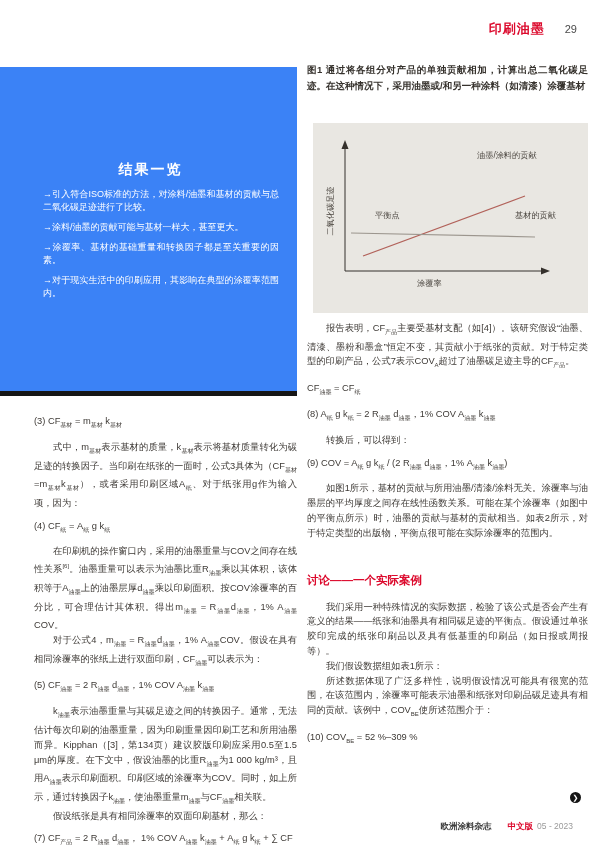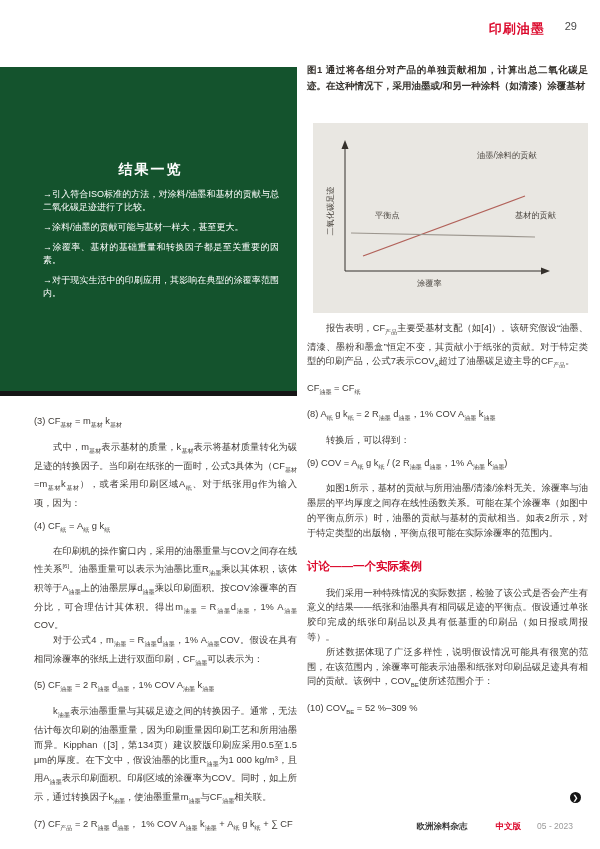--- a/index.html
+++ b/index.html
@@ -1,53 +1,53 @@
 <!DOCTYPE html>
 <html><head>
 <meta charset="utf-8">
 <style>
   html,body{margin:0;padding:0;background:#888;}
   .page{position:relative;width:600px;height:849px;background:#ffffff;margin:0 auto;
         font-family:"Liberation Sans","DejaVu Sans",sans-serif;color:#3d3935;overflow:hidden;}
 
   
-  .header{position:absolute;top:20px;right:23px;display:flex;align-items:flex-start;gap:20px;}
+  .header{position:absolute;top:20px;right:23px;display:flex;align-items:center;gap:20px;}
   .section-title{color:#dc0a2d;font-weight:bold;font-size:13px;letter-spacing:1px;}
   .page-number{color:#4a4a4a;font-size:11px;}
 
   
-  .results-box{position:absolute;left:0;top:67px;width:297px;height:329px;background:#14532d;
+  .results-box{position:absolute;left:0;top:67px;width:297px;height:329px;background:#3b82f6;
                border-bottom:5px solid #161616;box-sizing:border-box;padding:94px 18px 0 22px;}
   .results-title{color:#ffffff;font-weight:bold;font-size:14px;text-align:center;letter-spacing:2px;margin-bottom:9px;}
   .bullet{color:#ffffff;font-size:9px;line-height:13px;margin-bottom:7px;text-align:justify;margin-left:21px;}
 
   
   .fig-caption{position:absolute;left:307px;top:62px;width:281px;font-weight:bold;
                font-size:9.5px;line-height:15.5px;color:#36322d;text-align:justify;}
   .chart{position:absolute;left:313px;top:123px;width:275px;height:190px;background:#e9e7e2;}
   .chart text{font-family:"Liberation Sans","DejaVu Sans",sans-serif;font-size:8.2px;fill:#4a453f;}
 
   
   .col{position:absolute;box-sizing:border-box;}
   .col-left{left:34px;top:406px;width:263px;}
   .col-right{left:307px;top:321px;width:281px;}
   .blk{margin:0;}
   .para{font-size:9.3px;line-height:14.8px;text-align:justify;}
   .indent{text-indent:19px;}
   .formula{font-size:9.3px;line-height:14px;margin:8px 0;}
   .blk sub{font-size:6px;}
   .blk sup{font-size:6px;}
-  .heading{color:#dc0a2d;font-weight:bold;font-size:11.5px;margin:18px 0 12px 0;}
+  .heading{color:#dc0a2d;font-weight:bold;font-size:11.5px;margin:32px 0 12px 0;}
 
   
   .next-arrow{position:absolute;left:570px;top:792px;width:11px;height:11px;border-radius:50%;
               background:#141414;color:#ffffff;font-size:7px;line-height:11px;text-align:center;}
 
   
-  .footer{position:absolute;top:821px;right:27px;display:flex;align-items:baseline;gap:16px;font-size:8.5px;}
+  .footer{position:absolute;top:821px;right:27px;display:flex;align-items:baseline;gap:4px;font-size:8.5px;}
   .footer .journal{color:#3a3a3a;font-weight:bold;}
   .footer .edition{color:#dc0a2d;font-weight:bold;margin-left:12px;}
   .footer .issue{color:#9a9a9a;}
 </style>
 </head>
 <body>
 
 <div class="page">
 
   <div class="header">
@@ -84,31 +84,33 @@
   </div>
 
   <div class="col col-left">
       <div class="blk formula"><span>(3) CF</span><sub>基材</sub><span> = m</span><sub>基材</sub><span> k</span><sub>基材</sub></div>
       <div class="blk para indent"><span>式中，m</span><sub>基材</sub><span>表示基材的质量，k</span><sub>基材</sub><span>表示将基材质量转化为碳足迹的转换因子。当印刷在纸张的一面时，公式3具体为（CF</span><sub>基材</sub><span>=m</span><sub>基材</sub><span>k</span><sub>基材</sub><span>），或者采用印刷区域A</span><sub>纸</sub><span>、对于纸张用g作为输入项，因为：</span></div>
       <div class="blk formula"><span>(4) CF</span><sub>纸</sub><span> = A</span><sub>纸</sub><span> g k</span><sub>纸</sub></div>
       <div class="blk para indent"><span>在印刷机的操作窗口内，采用的油墨重量与COV之间存在线性关系</span><sup>[6]</sup><span>。油墨重量可以表示为油墨比重R</span><sub>油墨</sub><span>乘以其体积，该体积等于A</span><sub>油墨</sub><span>上的油墨层厚d</span><sub>油墨</sub><span>乘以印刷面积。按COV涂覆率的百分比，可合理估计其体积。得出m</span><sub>油墨</sub><span> = R</span><sub>油墨</sub><span>d</span><sub>油墨</sub><span>，1% A</span><sub>油墨</sub><span>COV。</span></div>
       <div class="blk para indent"><span>对于公式4，m</span><sub>油墨</sub><span> = R</span><sub>油墨</sub><span>d</span><sub>油墨</sub><span>，1% A</span><sub>油墨</sub><span>COV。假设在具有相同涂覆率的张纸上进行双面印刷，CF</span><sub>油墨</sub><span>可以表示为：</span></div>
       <div class="blk formula"><span>(5) CF</span><sub>油墨</sub><span> = 2 R</span><sub>油墨</sub><span> d</span><sub>油墨</sub><span>，1% COV A</span><sub>油墨</sub><span> k</span><sub>油墨</sub></div>
       <div class="blk para indent"><span>k</span><sub>油墨</sub><span>表示油墨重量与其碳足迹之间的转换因子。通常，无法估计每次印刷的油墨重量，因为印刷重量因印刷工艺和所用油墨而异。Kipphan（[3]，第134页）建议胶版印刷应采用0.5至1.5 μm的厚度。在下文中，假设油墨的比重R</span><sub>油墨</sub><span>为1 000 kg/m³，且用A</span><sub>油墨</sub><span>表示印刷面积。印刷区域的涂覆率为COV。同时，如上所示，通过转换因子k</span><sub>油墨</sub><span>，使油墨重量m</span><sub>油墨</sub><span>与CF</span><sub>油墨</sub><span>相关联。</span></div>
+      <div class="blk para indent"><span>假设纸张是具有相同涂覆率的双面印刷基材，那么：</span></div>
       <div class="blk formula"><span>(7) CF</span><sub>产品</sub><span> = 2 R</span><sub>油墨</sub><span> d</span><sub>油墨</sub><span>， 1% COV A</span><sub>油墨</sub><span> k</span><sub>油墨</sub><span> + A</span><sub>纸</sub><span> g k</span><sub>纸</sub><span> + ∑ CF</span></div>
     </div>
   <div class="col col-right">
       <div class="blk para indent"><span>报告表明，CF</span><sub>产品</sub><span>主要受基材支配（如[4]）。该研究假设“油墨、清漆、墨粉和墨盒”恒定不变，其贡献小于纸张的贡献。对于特定类型的印刷产品，公式7表示COV</span><sub>A</sub><span>超过了油墨碳足迹主导的CF</span><sub>产品</sub><span>。</span></div>
       <div class="blk formula"><span>CF</span><sub>油墨</sub><span> = CF</span><sub>纸</sub></div>
       <div class="blk formula"><span>(8) A</span><sub>纸</sub><span> g k</span><sub>纸</sub><span> = 2 R</span><sub>油墨</sub><span> d</span><sub>油墨</sub><span>，1% COV A</span><sub>油墨</sub><span> k</span><sub>油墨</sub></div>
       <div class="blk para indent"><span>转换后，可以得到：</span></div>
       <div class="blk formula"><span>(9) COV = A</span><sub>纸</sub><span> g k</span><sub>纸</sub><span> / (2 R</span><sub>油墨</sub><span> d</span><sub>油墨</sub><span>，1% A</span><sub>油墨</sub><span> k</span><sub>油墨</sub><span>)</span></div>
       <div class="blk para indent"><span>如图1所示，基材的贡献与所用油墨/清漆/涂料无关。涂覆率与油墨层的平均厚度之间存在线性函数关系。可能在某个涂覆率（如图中的平衡点所示）时，油墨的贡献与基材的贡献相当。如表2所示，对于特定类型的出版物，平衡点很可能在实际涂覆率的范围内。</span></div>
       <div class="blk heading"><span>讨论——一个实际案例</span></div>
       <div class="blk para indent"><span>我们采用一种特殊情况的实际数据，检验了该公式是否会产生有意义的结果——纸张和油墨具有相同碳足迹的平衡点。假设通过单张胶印完成的纸张印刷品以及具有低基重的印刷品（如日报或周报等）。</span></div>
+      <div class="blk para indent"><span>我们假设数据组如表1所示：</span></div>
       <div class="blk para indent"><span>所述数据体现了广泛多样性，说明假设情况可能具有很宽的范围，在该范围内，涂覆率可能表示油墨和纸张对印刷品碳足迹具有相同的贡献。该例中，COV</span><sub>BE</sub><span>使所述范围介于：</span></div>
       <div class="blk formula"><span>(10) COV</span><sub>BE</sub><span> =  52 %–309 %</span></div>
     </div>
 
   <div class="next-arrow">
     <span>❯</span>
   </div>
 
   <div class="footer">
     <span class="journal">欧洲涂料杂志</span>

